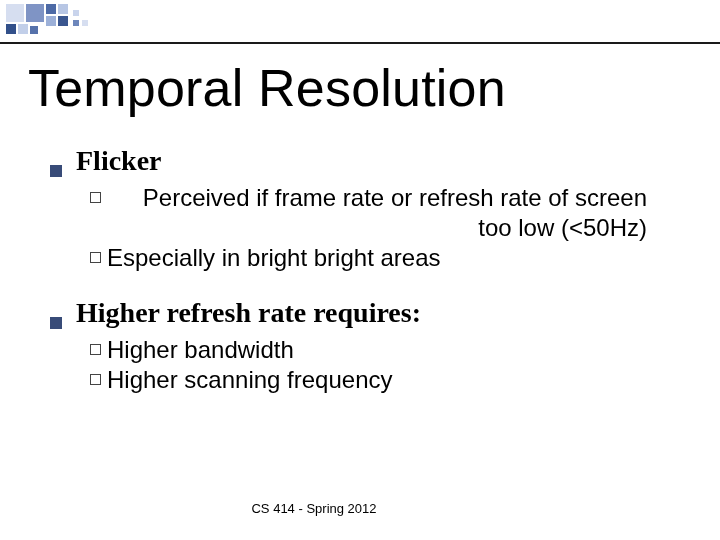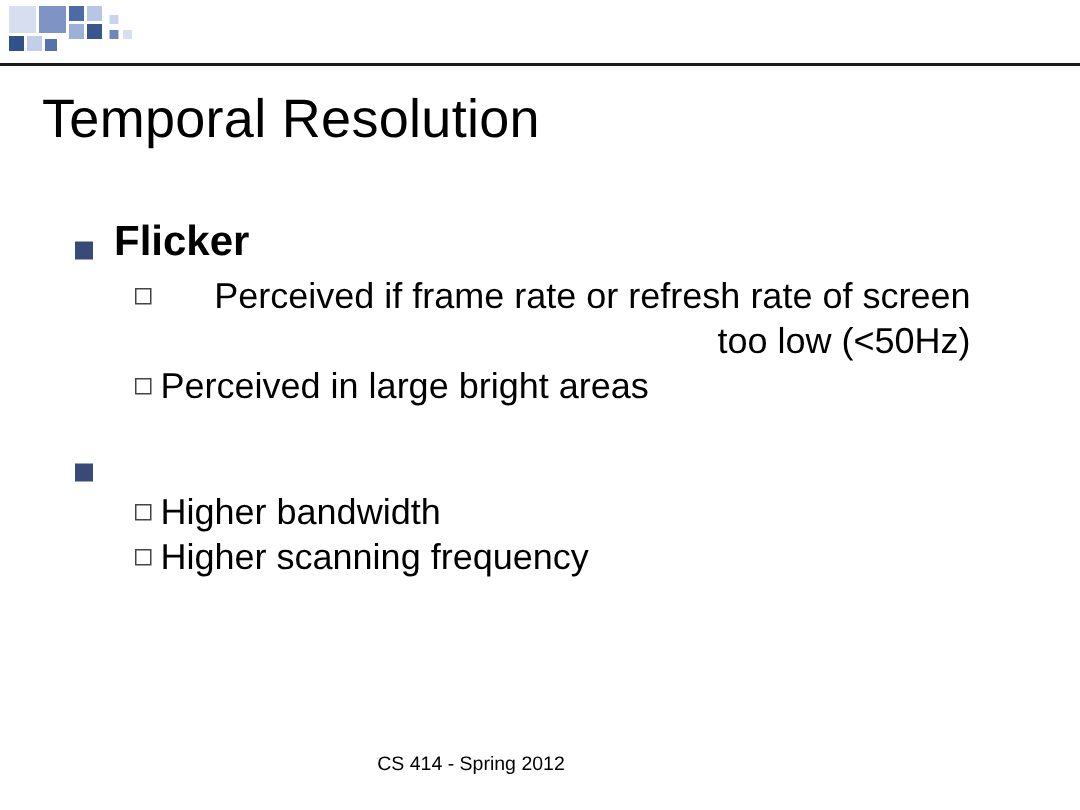--- a/index.html
+++ b/index.html
@@ -25,36 +25,37 @@
     width: 720px;
     height: 46px;
   }
   .sq {
     position: absolute;
   }
   .title {
     position: absolute;
     left: 28px;
     top: 58px;
-    font-size: 36px;
+    font-size: 52px;
     font-family: Arial, Helvetica, sans-serif;
     font-weight: 400;
     letter-spacing: 0.2px;
     text-align: right;
   }
   .content {
     position: absolute;
     left: 50px;
     top: 145px;
     right: 40px;
   }
   .l1 {
     display: flex;
-    align-items: center;
+    align-items: flex-end;
     margin-bottom: 6px;
+    font-family: Liberation Serif, serif;
   }
   .l1 .bullet-sq {
     width: 12px;
     height: 12px;
     background: #384b78;
     margin-top: 12px;
     margin-right: 14px;
     flex: 0 0 auto;
   }
   .l1 .txt {
@@ -126,27 +127,28 @@
       <div class="l1">
         <span class="bullet-sq"></span>
         <span class="txt">Flicker</span>
       </div>
       <div class="l2">
         <span class="bullet-open"></span>
         <span class="txt">Perceived if frame rate or refresh rate of screen too low (&lt;50Hz)</span>
       </div>
       <div class="l2">
         <span class="bullet-open"></span>
-        <span class="txt">Perceived in large bright areas</span>
+        <span class="txt">Especially in bright bright areas</span>
       </div>
     </div>
 
     <div class="group">
       <div class="l1">
         <span class="bullet-sq"></span>
+        <span class="txt">Higher refresh rate requires:</span>
       </div>
       <div class="l2">
         <span class="bullet-open"></span>
         <span class="txt">Higher bandwidth</span>
       </div>
       <div class="l2">
         <span class="bullet-open"></span>
         <span class="txt">Higher scanning frequency</span>
       </div>
     </div>

